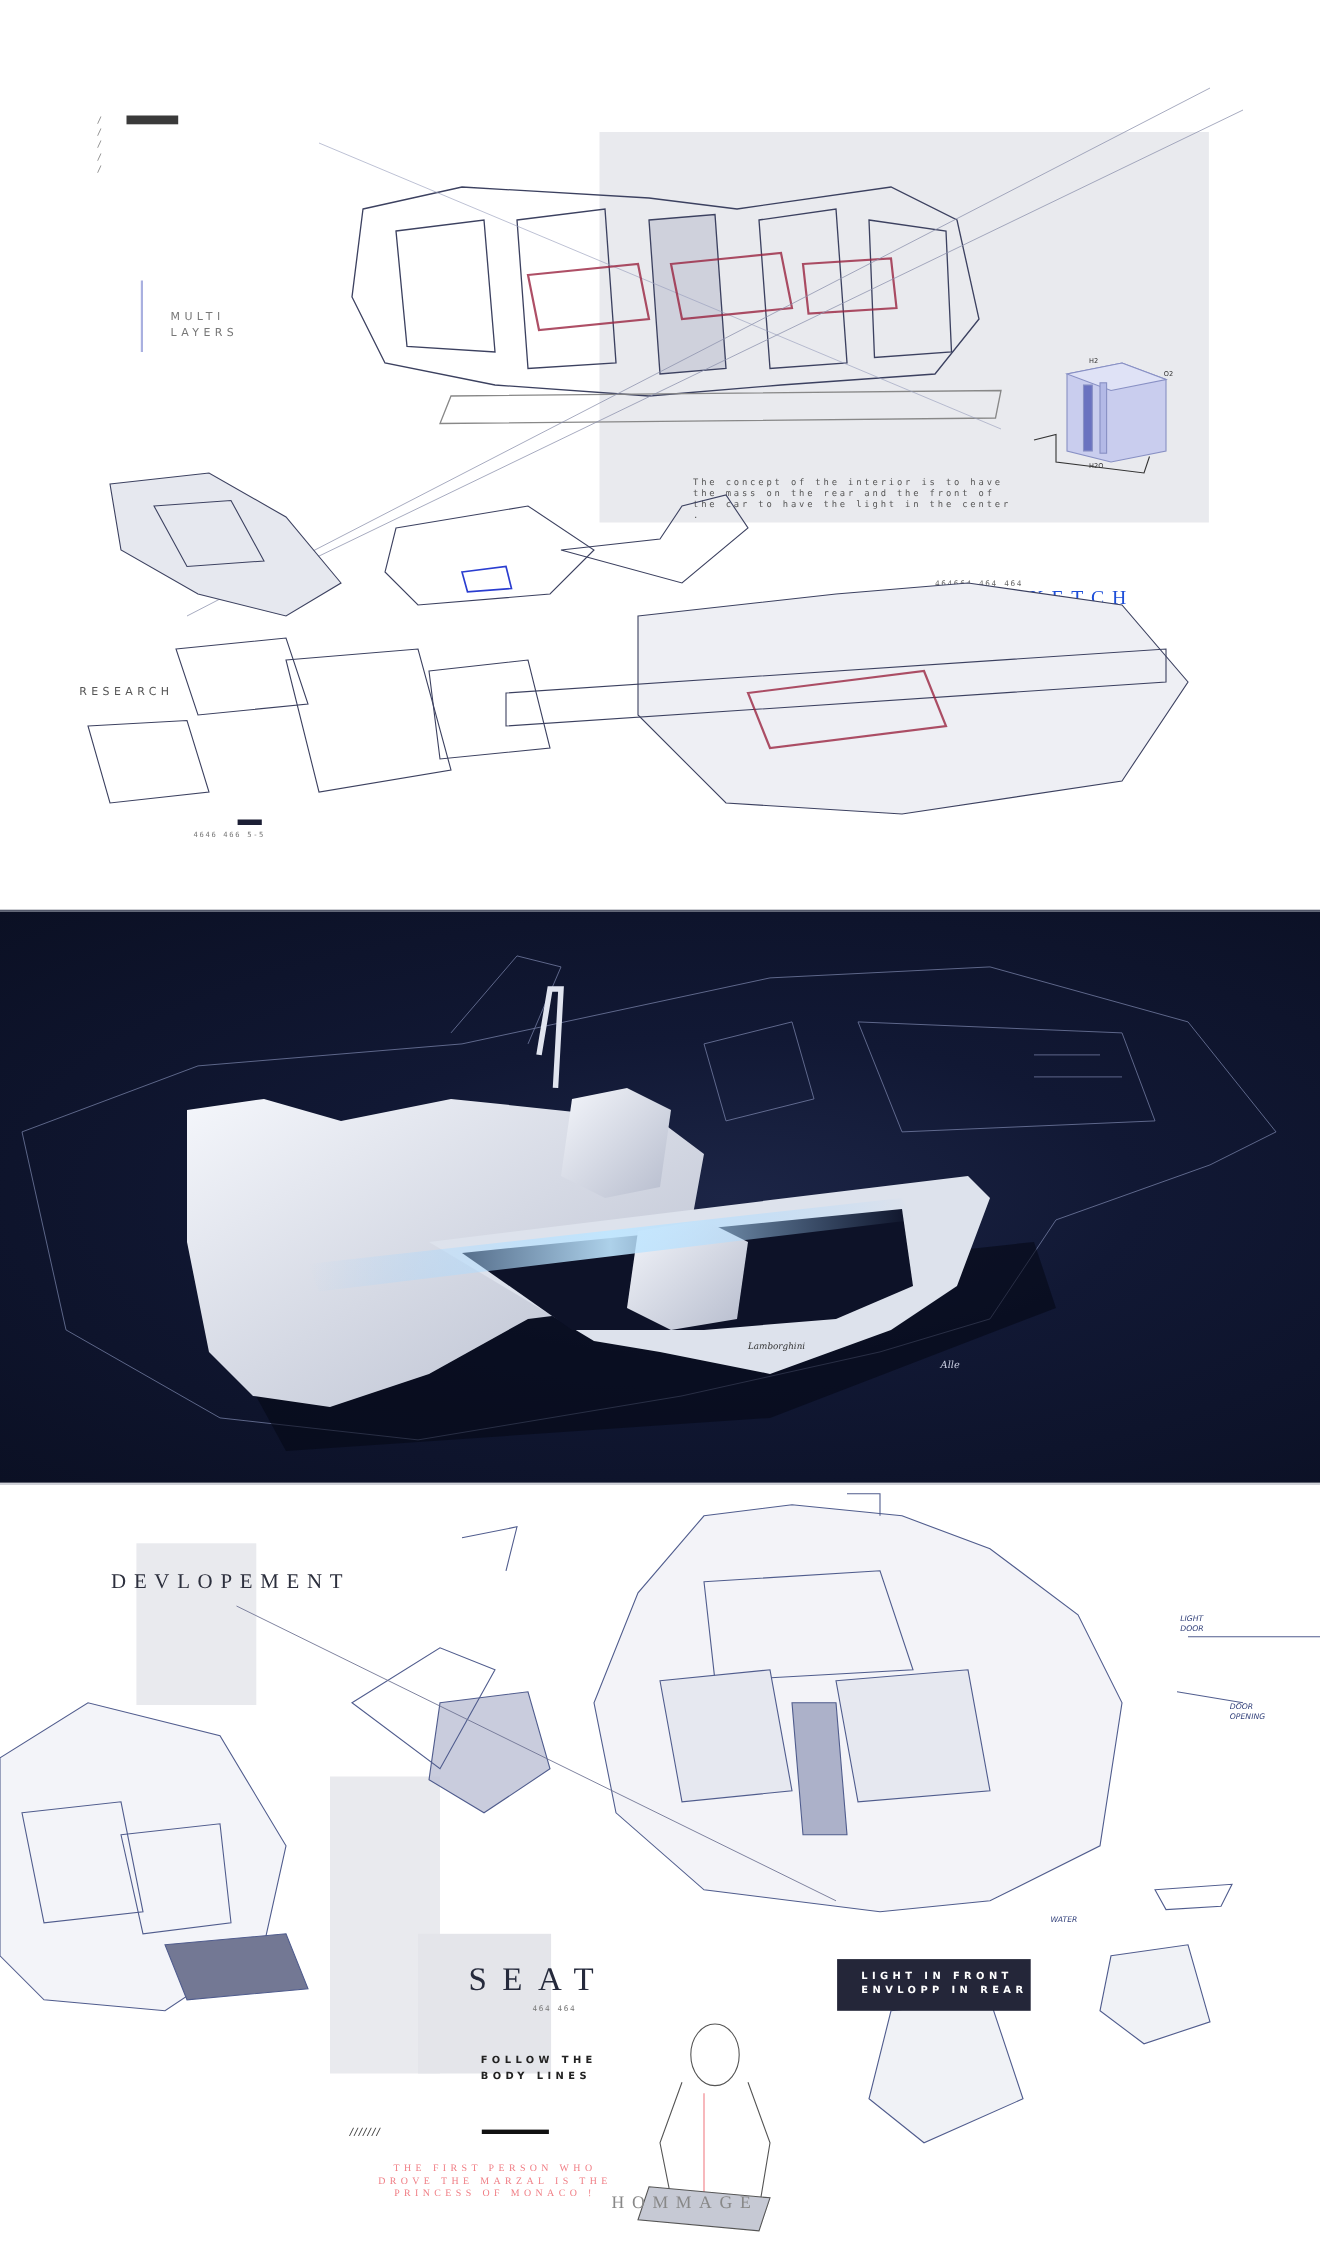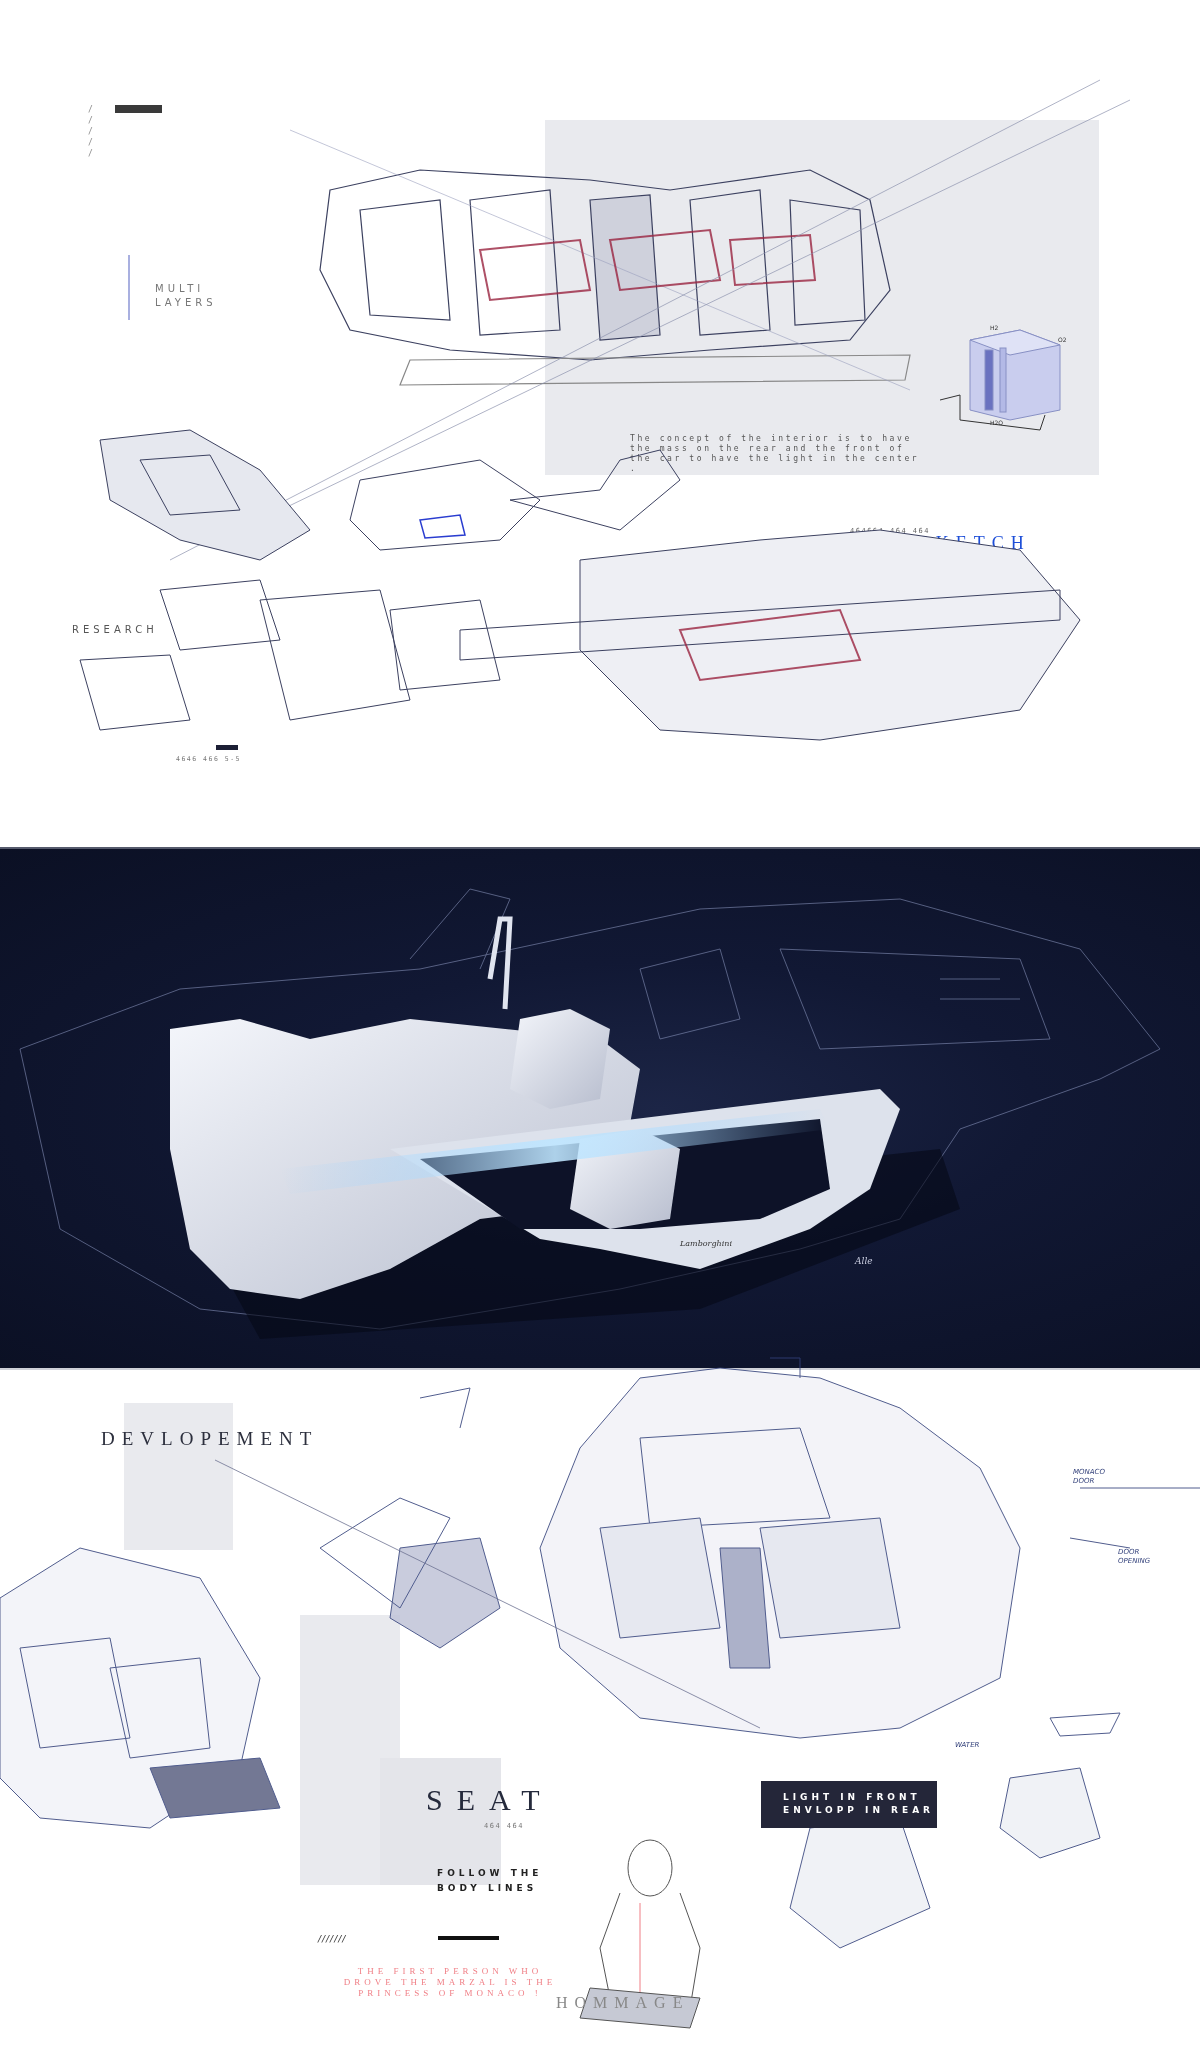--- a/index.html
+++ b/index.html
@@ -13,21 +13,21 @@
   .top-bar{left:115px;top:105px;width:47px;height:8px;background:#3a3a3a;}
   .tick-col{left:88px;top:104px;font-size:8px;line-height:11px;color:#888;width:10px;}
   .multi-rule{left:128px;top:255px;width:2px;height:65px;background:#a9b0e0;}
   .multi-text{left:155px;top:282px;font-size:10px;letter-spacing:4px;line-height:14px;color:#777;}
   .concept{left:630px;top:434px;width:300px;font-size:8px;letter-spacing:2.6px;line-height:10px;color:#555;}
   .key-sketch{left:850px;top:504px;font-size:18px;letter-spacing:7px;color:#1d4ed8;white-space:nowrap;margin-top:29px;}
   .key-num{left:850px;top:527px;font-size:7px;letter-spacing:1.5px;color:#666;}
   .research{left:72px;top:576px;font-size:10px;letter-spacing:4px;color:#555;margin-top:48px;}
   .small-bar{left:216px;top:745px;width:22px;height:5px;background:#1c1f35;}
   .small-num{left:176px;top:755px;font-size:6.5px;letter-spacing:1.5px;color:#777;}
-  .dark-panel{left:0;top:827px;width:1200px;height:519px;background:radial-gradient(ellipse at 55% 50%,#1c2546 0%,#111834 40%,#0b1024 100%);border-top:2px solid #555a6c;border-bottom:2px solid #cfd1d8;margin-top:20px;}
+  .dark-panel{left:0;top:827px;width:1200px;height:519px;background:radial-gradient(ellipse at 55% 50%,#1c2546 0%,#111834 40%,#0b1024 100%);border-top:2px solid #555a6c;border-bottom:2px solid #cfd1d8;}
   .devlopement{left:101px;top:1428px;font-size:19px;letter-spacing:7px;color:#2c2f3d;white-space:nowrap;}
   .devl-text{left:70px;top:1482px;width:280px;font-size:9px;letter-spacing:2.5px;line-height:11px;color:#555;}
   .seat{left:426px;top:1783px;font-size:30px;letter-spacing:14px;color:#252a3c;}
   .seat-num{left:484px;top:1822px;font-size:7px;letter-spacing:1.5px;color:#777;}
   .follow{left:437px;top:1866px;font-size:9px;letter-spacing:4px;line-height:15px;color:#222;font-weight:bold;}
   .black-bar{left:438px;top:1936px;width:61px;height:4px;background:#111;}
   .slashes{left:318px;top:1934px;font-size:9px;letter-spacing:1px;color:#333;font-style:italic;}
   .princess{left:330px;top:1966px;width:240px;font-size:9px;letter-spacing:4px;line-height:11px;color:#f07f86;text-align:center;}
   .hommage{left:556px;top:1994px;font-size:16px;letter-spacing:7px;color:#888;}
   .dark-label{left:761px;top:1781px;width:176px;height:47px;background:#242639;color:#fff;font-size:9px;letter-spacing:4px;line-height:13px;font-weight:bold;padding:10px 0 0 22px;box-sizing:border-box;}
@@ -187,21 +187,21 @@
       <path d="M620 545 L600 600 L610 650 L690 660 L700 600 L680 545"></path>
       <path d="M640 555 L640 650" stroke="#f07f86"></path>
       <path d="M590 640 L700 650 L690 680 L580 670 Z" fill="#c6c9d4"></path>
     </g>
     <line x1="215" y1="112" x2="760" y2="380" stroke="#6d7292" stroke-width="0.8"></line>
   </svg>
 
   <div class="abs serif devlopement" style="top:80px;">DEVLOPEMENT</div>
 
   <div class="abs note" style="left:1073px;top:120px;">
-    <div>MONACO</div>
+    <div>LIGHT</div>
     <div>DOOR</div>
   </div>
   <div class="abs note" style="left:1118px;top:200px;">
     <div>DOOR</div>
     <div>OPENING</div>
   </div>
   <div class="abs note" style="left:955px;top:393px;">WATER</div>
 
   <div class="abs serif seat" style="top:435px;text-align:center;">SEAT</div>
   <div class="abs mono seat-num" style="top:474px;">464 464</div>

